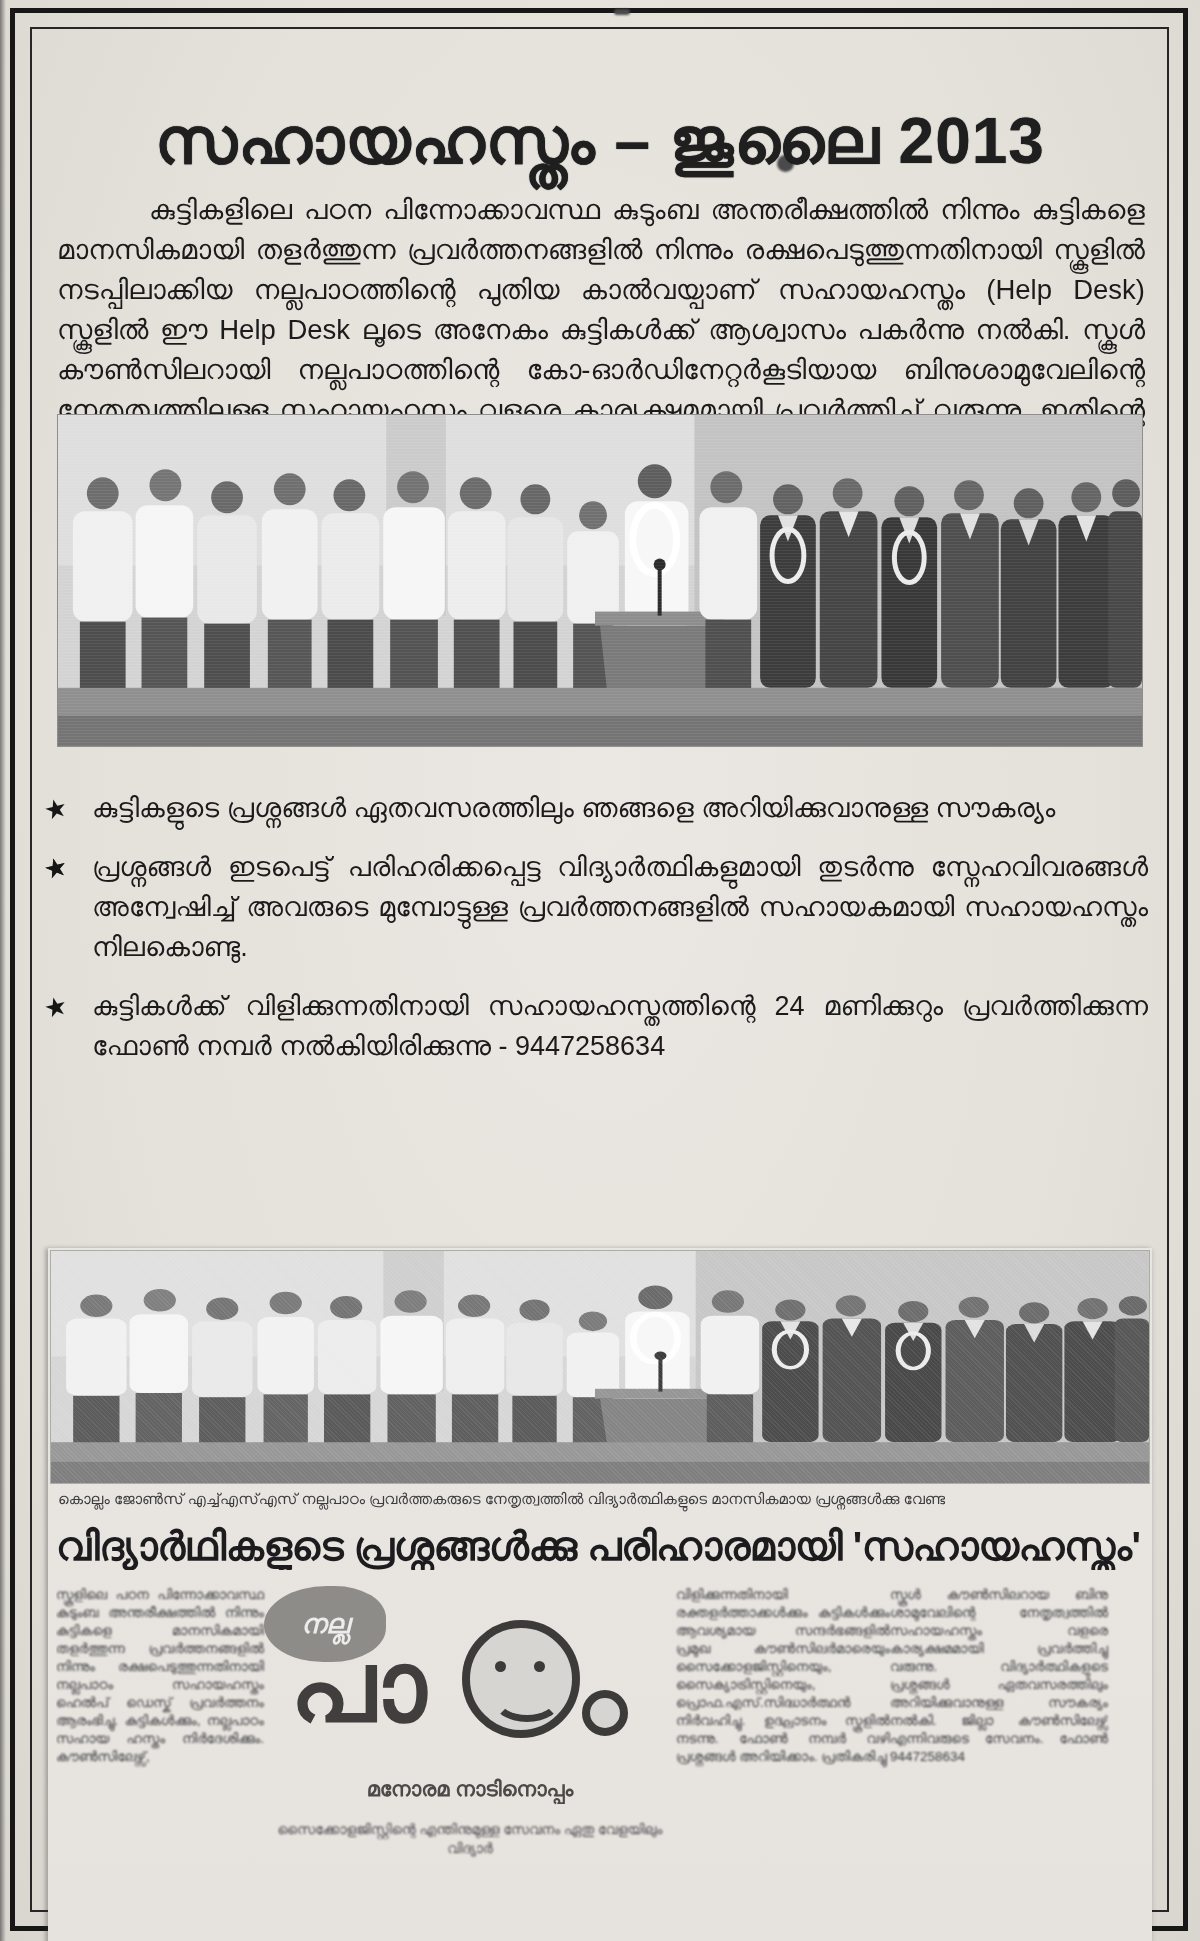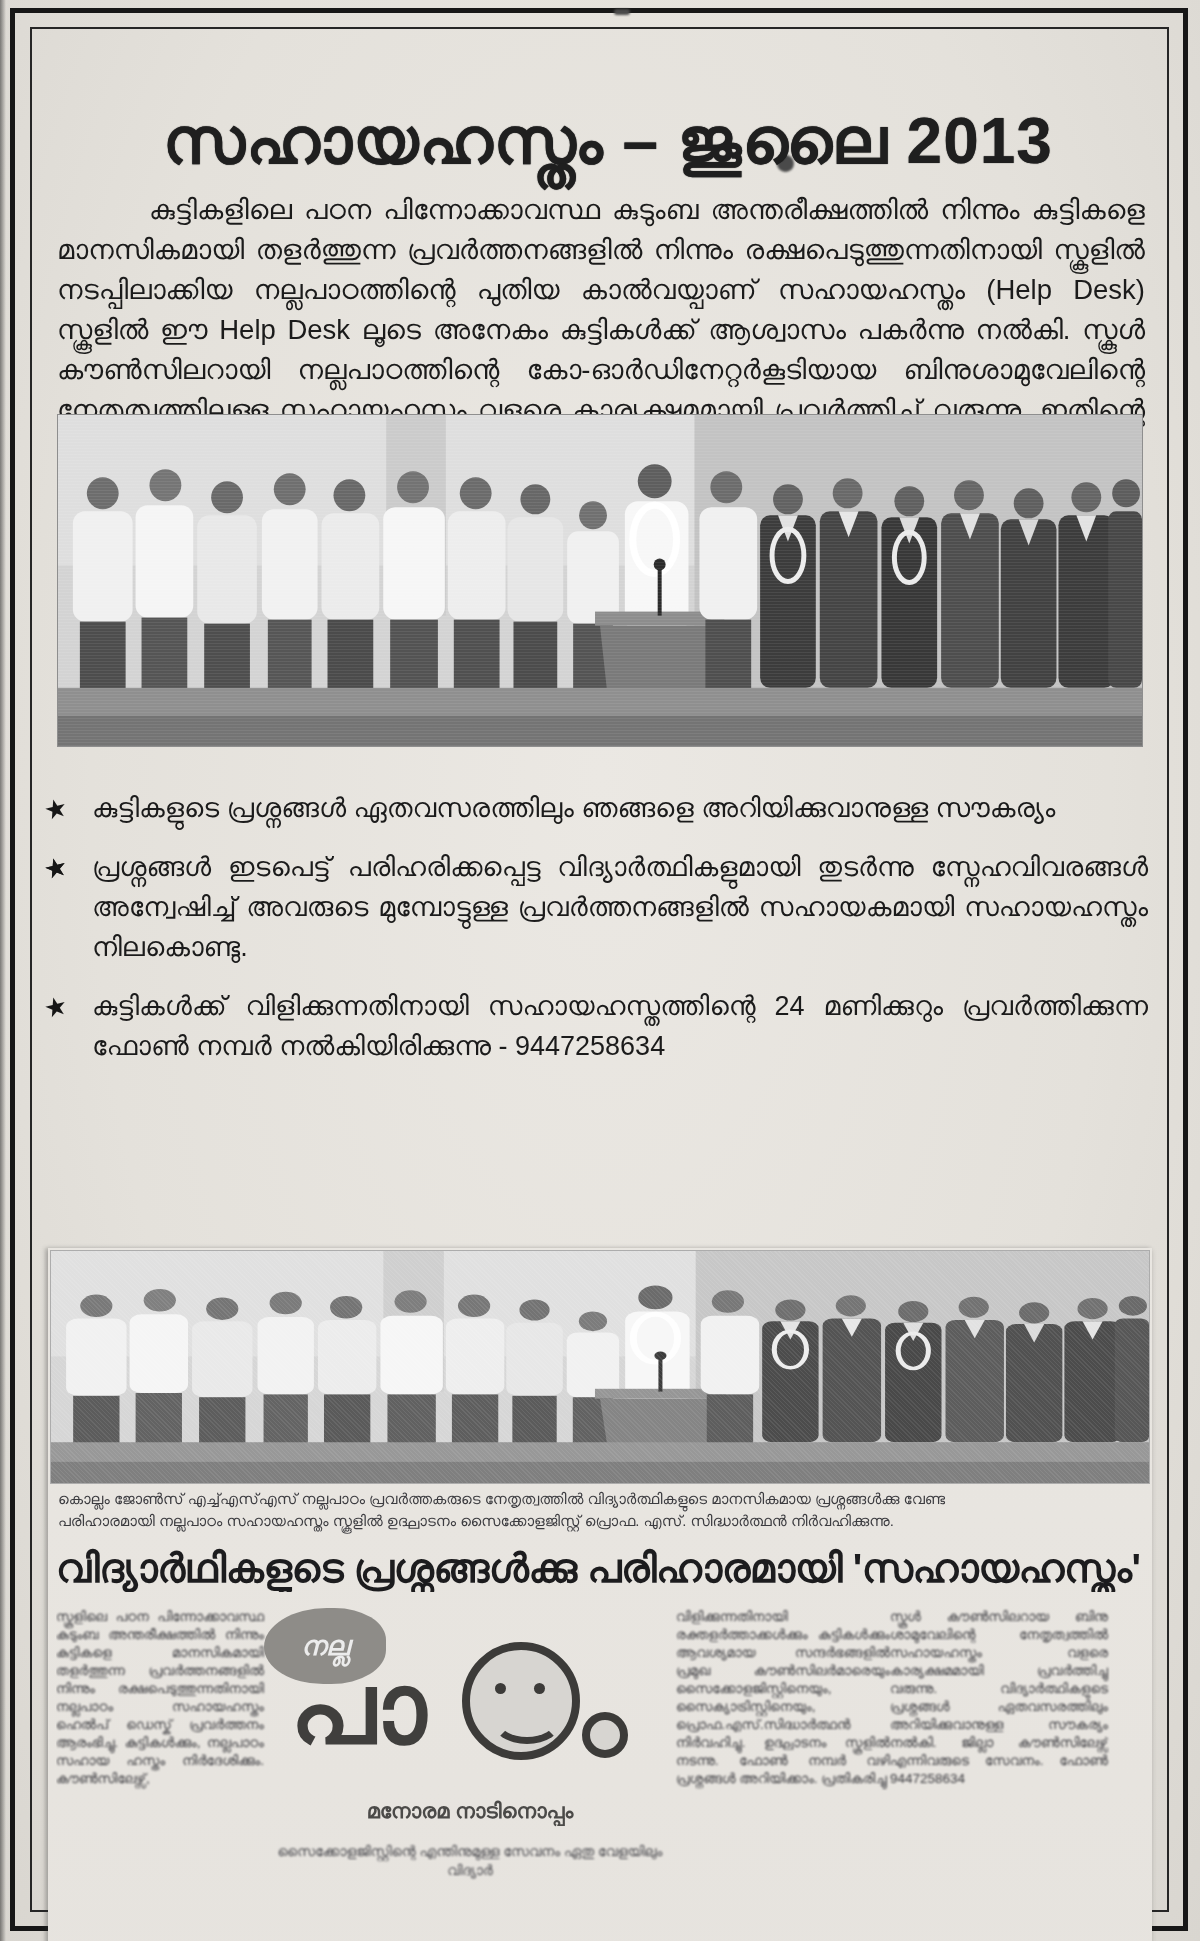--- a/index.html
+++ b/index.html
@@ -19,21 +19,21 @@
   .frame-outer{position:absolute;left:10px;top:8px;right:12px;bottom:10px;
     border:5px solid #171717;}
   .frame-inner{position:absolute;left:30px;top:27px;right:31px;bottom:29px;
     border:2px solid #262626;}
   .artifact{position:absolute;background:#4a4a4a;border-radius:50%;filter:blur(1px);}
   .a1{left:614px;top:9px;width:16px;height:6px;border-radius:3px;}
   .a2{left:777px;top:155px;width:17px;height:17px;}
   .a3{left:540px;top:1906px;width:70px;height:9px;border-radius:4px;opacity:.45;filter:blur(2px);}
 
   .title{
-    position:absolute;left:68px;top:48px;width:1080px;height:102px;
+    position:absolute;left:60px;top:48px;width:1080px;height:102px;
     display:flex;align-items:center;justify-content:center;
     font-size:64px;font-weight:900;color:#1f1f1f;letter-spacing:1px;
     text-shadow:0 0 1px #1f1f1f;
     font-family:"Liberation Sans","DejaVu Sans",sans-serif;
   }
   .intro{
     position:absolute;left:57px;top:162px;width:1088px;
     font-size:27.5px;line-height:40px;color:#1b1b1b;
     text-align:justify;text-indent:92px;
     font-family:"Liberation Sans","DejaVu Sans",sans-serif;
@@ -221,21 +221,20 @@
     </li>
   </ul>
 
   <div class="clipping">
     <div class="photo2">
       <svg>
           <use href="#crowd"></use>
         </svg>
     </div>
     <p class="cap" style="margin:4px 0 0">കൊല്ലം ജോൺസ് എച്ച്എസ്എസ് നല്ലപാഠം പ്രവർത്തകരുടെ നേതൃത്വത്തിൽ വിദ്യാർത്ഥികളുടെ മാനസികമായ പ്രശ്നങ്ങൾക്കു വേണ്ട</p>
-    <p class="cap" style="margin:0">പരിഹാരമായി നല്ലപാഠം സഹായഹസ്തം സ്കൂളിൽ ഉദ്ഘാടനം സൈക്കോളജിസ്റ്റ് പ്രൊഫ. എസ്. സിദ്ധാർത്ഥൻ നിർവഹിക്കുന്നു.</p>
     <h2 class="headline">വിദ്യാർഥികളുടെ പ്രശ്നങ്ങൾക്കു പരിഹാരമായി 'സഹായഹസ്തം'</h2>
     <div class="columns">
       <div class="ncol c1">സ്കൂളിലെ പഠന പിന്നോക്കാവസ്ഥ കുടുംബ അന്തരീക്ഷത്തിൽ നിന്നും കുട്ടികളെ മാനസികമായി തളർത്തുന്ന പ്രവർത്തനങ്ങളിൽ നിന്നും രക്ഷപെടുത്തുന്നതിനായി നല്ലപാഠം സഹായഹസ്തം ഹെൽപ് ഡെസ്ക് പ്രവർത്തനം ആരംഭിച്ചു. കുട്ടികൾക്കും, നല്ലപാഠം സഹായ ഹസ്തം നിർദേശിക്കും. കൗൺസിലേഴ്സ്,</div>
       <div class="ncol logocol" style="filter:none">
         <div class="logo-row">
           <div class="logo-bubble">നല്ല</div>
           <div class="logo-paa">പാ</div>
           <div class="logo-smiley">
               <div class="smile"></div>
             </div>

